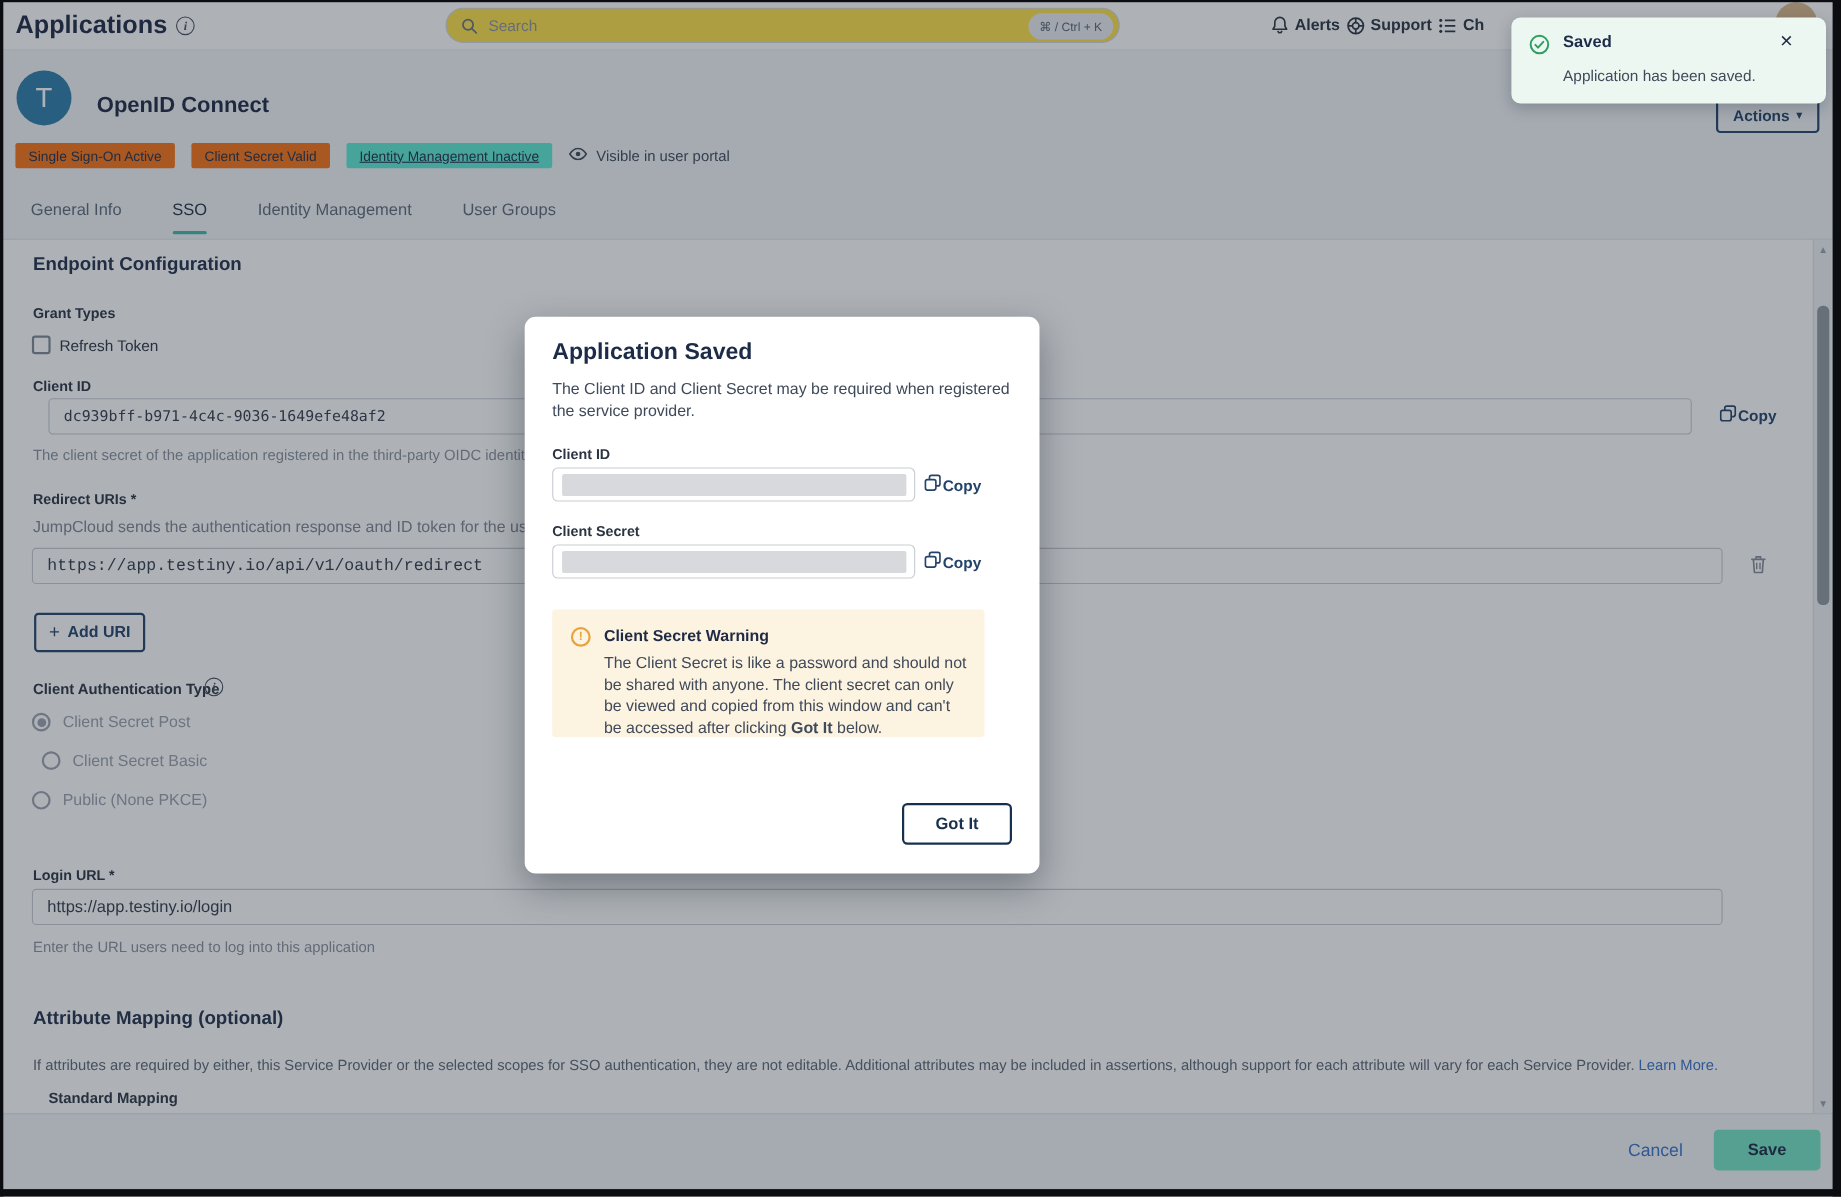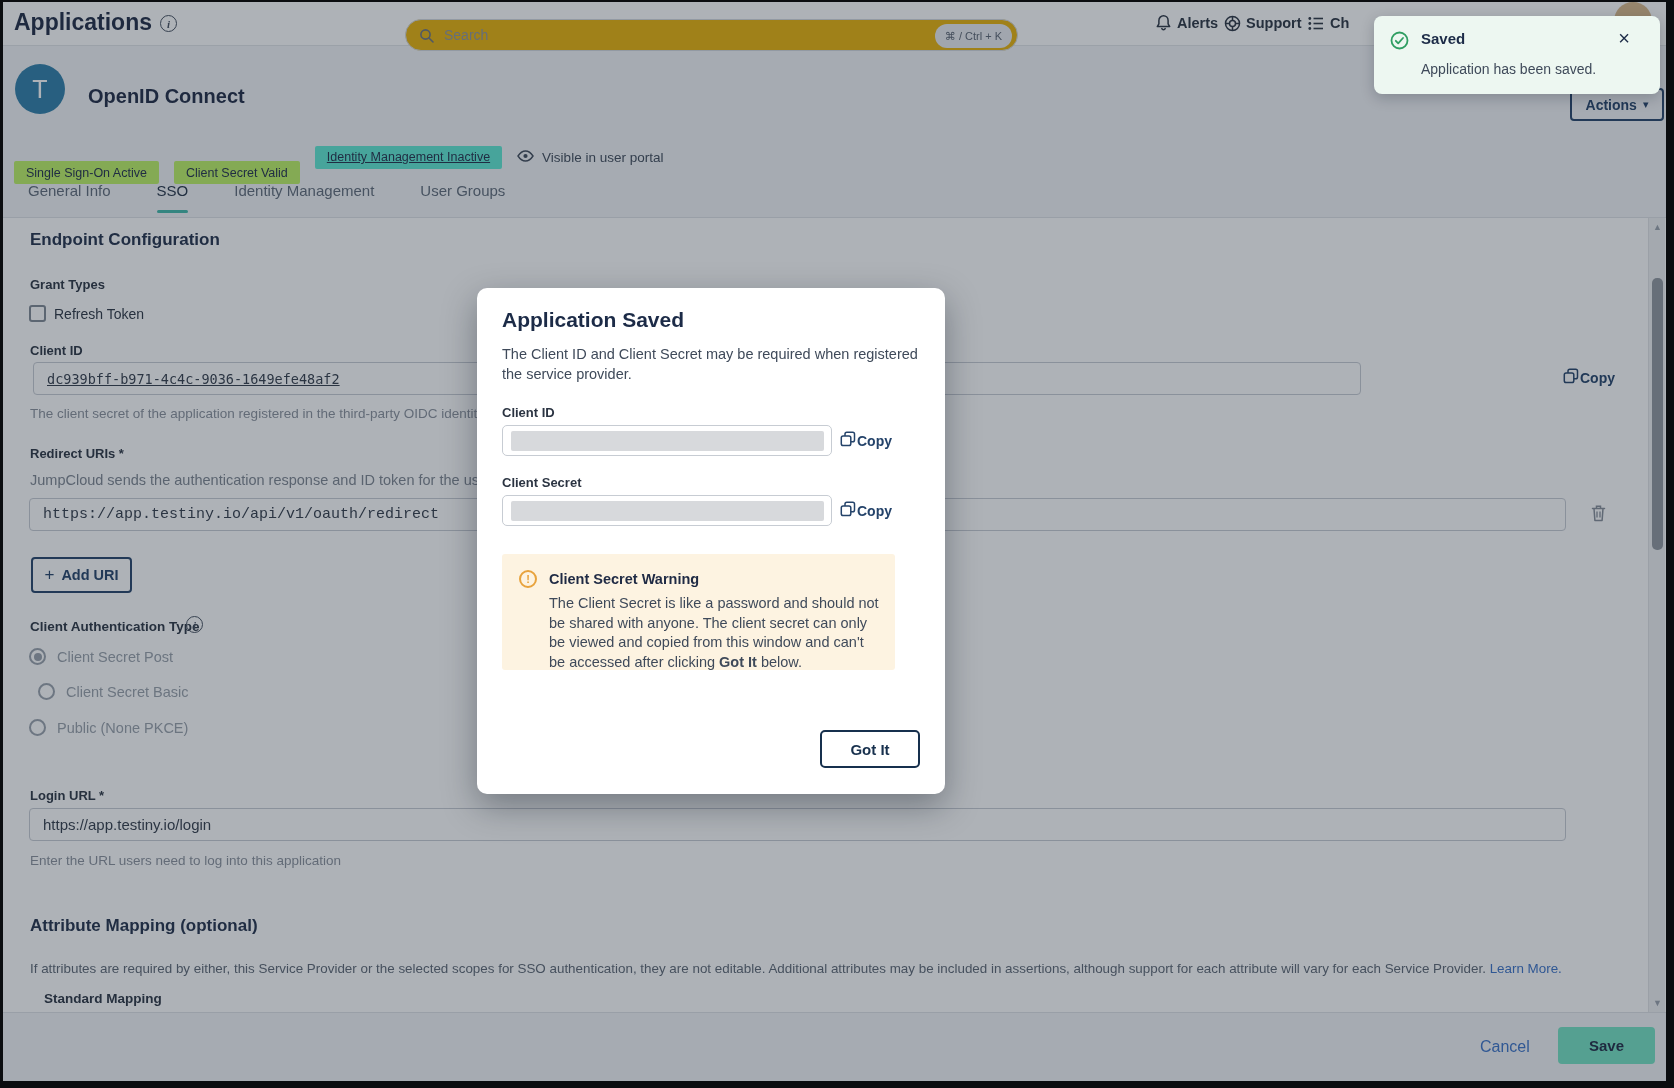--- a/index.html
+++ b/index.html
@@ -10,36 +10,36 @@
     font-family: "Liberation Sans", "DejaVu Sans", sans-serif;
     color: #1f2a44;
   }
   .abs { position: absolute; }
 
   
   .nav { position:absolute; left:0; top:0; width:1674px; height:46px; background:#fff; border-bottom:1px solid #e2e4e8; z-index:2; }
   .nav-title { position:absolute; left:14px; top:9px; font-size:23px; font-weight:700; color:#1f2a44; }
   .info-circle { width:17px; height:17px; border:1.6px solid #454f5e; border-radius:50%; color:#454f5e; font-size:11px; font-weight:700; display:flex; align-items:center; justify-content:center; font-family:"Liberation Serif", serif; font-style:italic; }
   .nav-info { position:absolute; left:160px; top:15px; }
-  .search { position:absolute; left:405px; top:7px; width:613px; height:32px; border:1px solid #d4d8de; border-radius:16px; background:#eab308;margin-top:12px; }
+  .search { position:absolute; left:405px; top:7px; width:613px; height:32px; border:1px solid #d4d8de; border-radius:16px; background:#fde047; }
   .search input { position:absolute; left:38px; top:1px; width:420px; height:28px; border:0; outline:0; font-size:14px; color:#4a5362; background:transparent; font-family:inherit; }
   .search input::placeholder { color:#8d95a0; }
   .search-icon { position:absolute; left:13px; top:8px; }
   .shortcut { position:absolute; right:5px; top:4px; height:24px; padding:0 10px; background:#ebedf1; border-radius:12px; font-size:11px; color:#5b6472; display:flex; align-items:center; }
   .nav-item-label { position:absolute; top:15px; font-size:14.5px; color:#2b3442; font-weight:600; }
   .nav-ico { position:absolute; top:14px; }
 
   
   .app-header { position:absolute; left:0; top:46px; width:1674px; height:172px; background:#f3f5f7; border-bottom:1px solid #dfe2e6; z-index:1; }
   .avatar { position:absolute; left:15px; top:18px; width:50px; height:50px; border-radius:50%; background:#2e7ea9; color:#fff; font-size:25px; display:flex; align-items:center; justify-content:center; }
   .app-title { position:absolute; left:88px; top:39px; font-size:20px; font-weight:700; color:#1f2a44; }
-  .actions-btn { position:absolute; left:1560px; top:42px; width:94px; height:33px; border:2px solid #24436a; border-radius:4px; background:transparent; color:#24436a; font-size:14px; font-weight:600; display:flex; align-items:center; justify-content:center; gap:6px; cursor:pointer; font-family:inherit;margin-left:10px; }
+  .actions-btn { position:absolute; left:1560px; top:42px; width:94px; height:33px; border:2px solid #24436a; border-radius:4px; background:transparent; color:#24436a; font-size:14px; font-weight:600; display:flex; align-items:center; justify-content:center; gap:6px; cursor:pointer; font-family:inherit; }
   .badge-row { position:absolute; left:14px; top:84px; display:flex; align-items:center; gap:15px; }
   .badge { height:23px; padding:0 12px; display:inline-flex; align-items:center; font-size:12.5px; color:#22304a; border-radius:2px; white-space:nowrap; }
-  .badge.green { background:#bef264;margin-top:31px; }
+  .badge.green { background:#f97316; }
   .badge.gray { background:#5eead4;text-decoration:underline; }
   .visibility { display:inline-flex; align-items:center; gap:8px; font-size:13.5px; color:#3f4a5a; }
   .tab-row { position:absolute; left:28px; top:136px; display:flex; gap:46px; }
   .tab { font-size:15px; color:#5f6a79; padding-bottom:10px; position:relative; cursor:pointer; white-space:nowrap; }
   .tab.active { color:#243247; }
   .tab.active::after { content:""; position:absolute; left:0; right:0; bottom:-4px; height:3px; background:#41b9aa; border-radius:2px; }
 
   
   .card { position:absolute; left:14px; top:218px; width:1627px; height:794px; background:#ffffff; z-index:1; }
   .h-section { position:absolute; font-size:17px; font-weight:700; color:#22304a; white-space:nowrap; }
@@ -180,21 +180,21 @@
   </div>
 
   <div class="card">
     <div class="h-section" style="left:16px; top:12px;">Endpoint Configuration</div>
 
     <div class="lbl" style="left:16px; top:59px;">Grant Types</div>
     <div class="checkbox" style="left:15px; top:87px;"></div>
     <div class="chk-label" style="left:40px; top:88px;">Refresh Token</div>
 
     <div class="lbl" style="left:16px; top:125px;">Client ID</div>
-    <input class="text-input mono" style="left: 19px; top: 144px; width: 1328px; text-decoration: underline;" readonly="" value="dc939bff-b971-4c4c-9036-1649efe48af2">
+    <input class="text-input mono" style="left: 30px; top: 144px; width: 1494px;" readonly="" value="dc939bff-b971-4c4c-9036-1649efe48af2">
     <button class="copy-btn" style="left:1549px; top:150px;">
       <span>
         <svg width="16" height="16" viewBox="0 0 16 16">
             <rect x="5" y="1.2" width="9.5" height="9.5" rx="1.8" fill="none" stroke="#24436a" stroke-width="1.5"></rect>
             <rect x="1.3" y="5" width="9.5" height="9.5" rx="1.8" fill="#fff" stroke="#24436a" stroke-width="1.5"></rect>
           </svg>
       </span>
       <span>Copy</span>
     </button>
     <div class="help" style="left:16px; top:188px;">The client secret of the application registered in the third-party OIDC identity provid</div>

